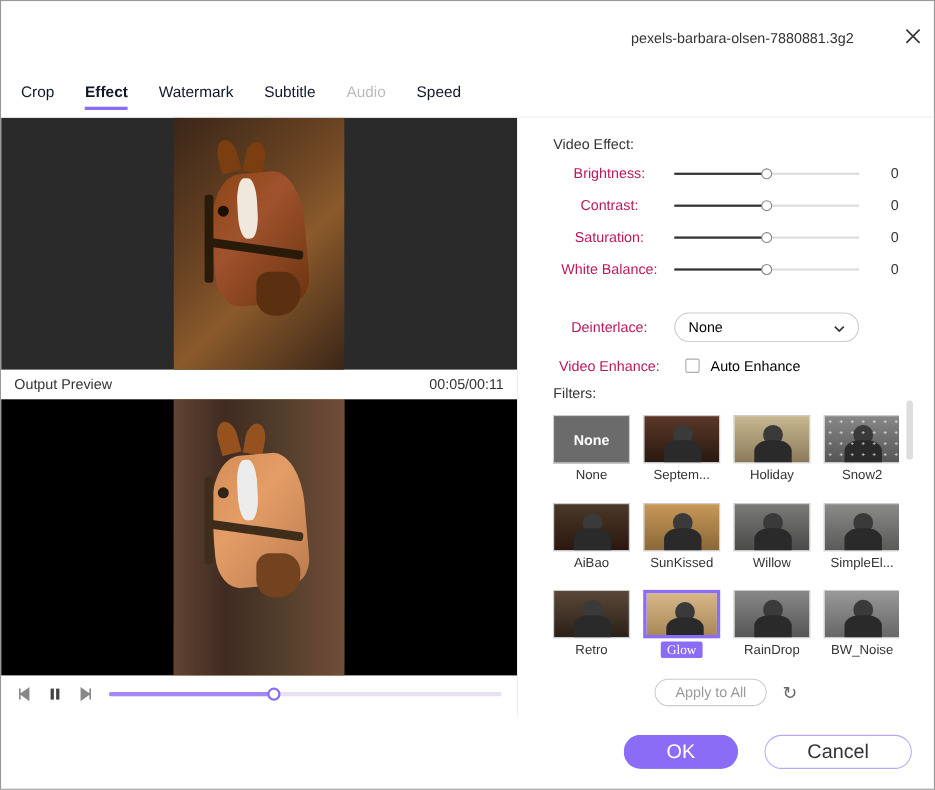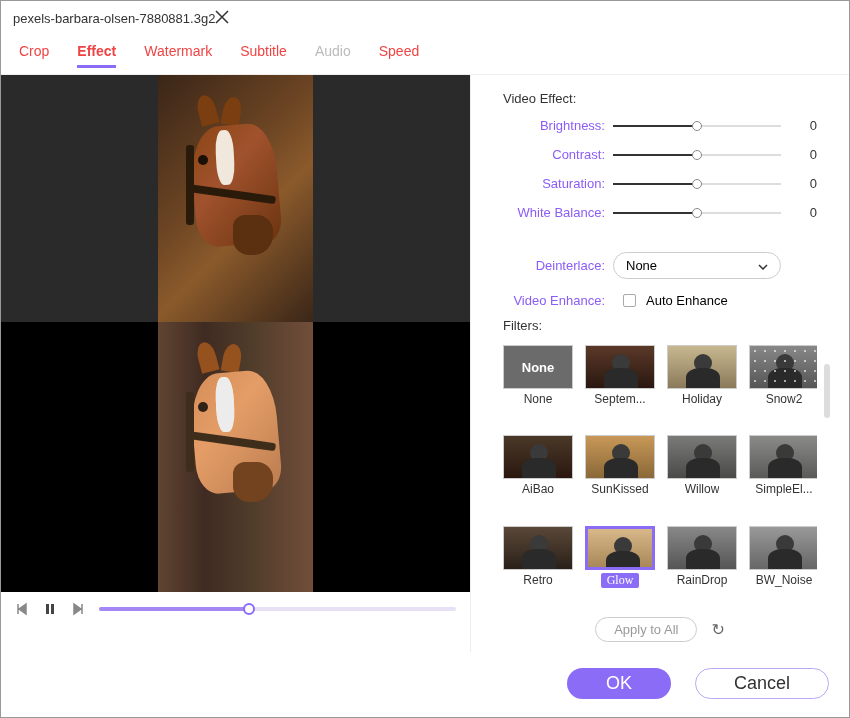--- a/index.html
+++ b/index.html
@@ -16,43 +16,44 @@
       border: 1px solid #999;
     }
     .window {
       display: flex;
       flex-direction: column;
       height: 100%;
     }
     .titlebar {
       display: flex;
       align-items: center;
-      justify-content: flex-start;
-      padding: 8px 12px;
+      justify-content: flex-end;
+      padding: 24px 12px;
       font-size: 13px;
       color: #333;
+      gap: 47px;
     }
     .close-btn {
       cursor: pointer;
       font-size: 18px;
       font-weight: 300;
       color: #333;
       line-height: 1;
     }
     .tabs {
       display: flex;
       gap: 28px;
       padding: 8px 18px 6px;
       border-bottom: 1px solid #eee;
       font-size: 14px;
     }
     .tab {
       cursor: pointer;
       padding-bottom: 6px;
-      color: #ef4444;
+      color: #0f172a;
     }
     .tab.active {
       font-weight: 600;
       border-bottom: 3px solid #8a6cf7;
     }
     .tab.disabled {
       color: #bbb;
     }
     .content {
       display: flex;
@@ -253,22 +254,22 @@
       margin-bottom: 12px;
     }
     .slider-row {
       display: flex;
       align-items: center;
       margin-bottom: 14px;
       font-size: 13px;
     }
     .slider-label {
       width: 110px;
-      text-align: right;
-      color: #8b5cf6;
+      text-align: center;
+      color: #be185d;
       padding-right: 8px;
     }
     .slider-track {
       flex: 1;
       height: 2px;
       background: #ddd;
       position: relative;
       cursor: pointer;
     }
     .slider-fill {
@@ -517,20 +518,24 @@
             <div class="horse-ear1"></div>
             <div class="horse-ear2"></div>
             <div class="horse-head"></div>
             <div class="horse-blaze"></div>
             <div class="horse-eye"></div>
             <div class="horse-muzzle"></div>
             <div class="horse-bridle"></div>
             <div class="horse-bridle2"></div>
           </div>
         </div>
+      </div>
+      <div class="preview-info">
+        <span>Output Preview</span>
+        <span>00:05/00:11</span>
       </div>
       <div class="preview-bottom">
         <div class="horse-frame glow">
           <div class="barn-bg"></div>
           <div class="horse-shape">
             <div class="horse-ear1"></div>
             <div class="horse-ear2"></div>
             <div class="horse-head"></div>
             <div class="horse-blaze"></div>
             <div class="horse-eye"></div>

